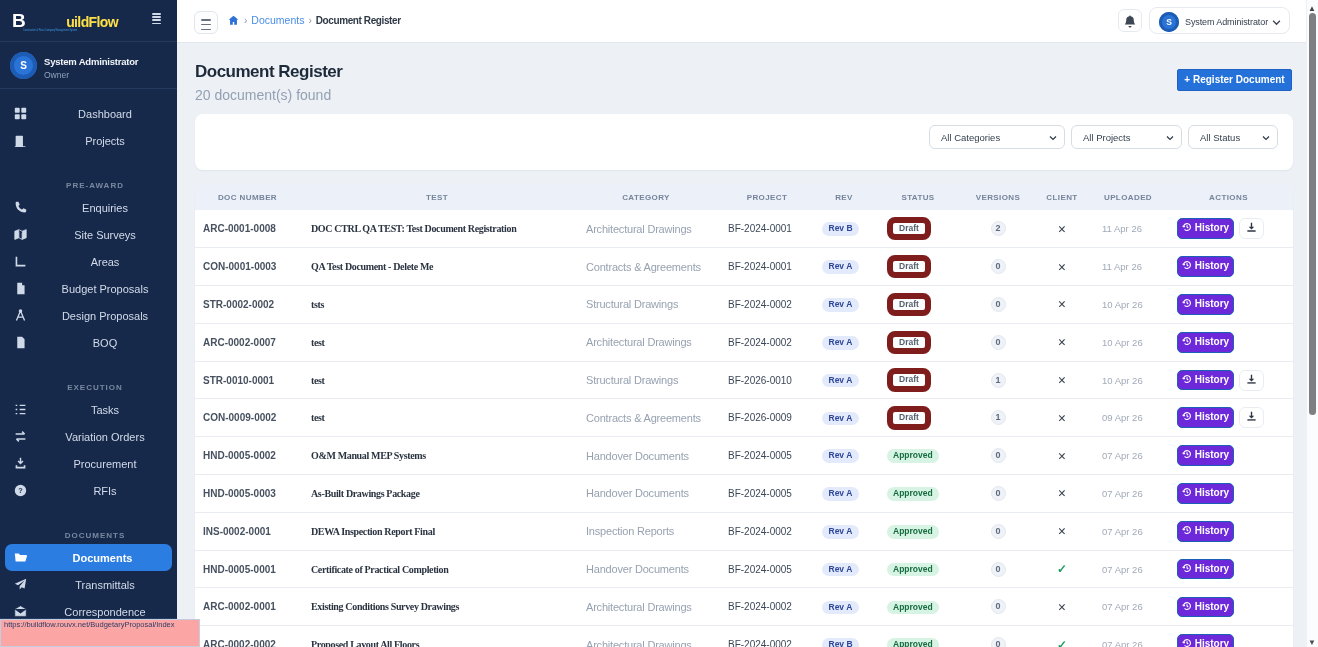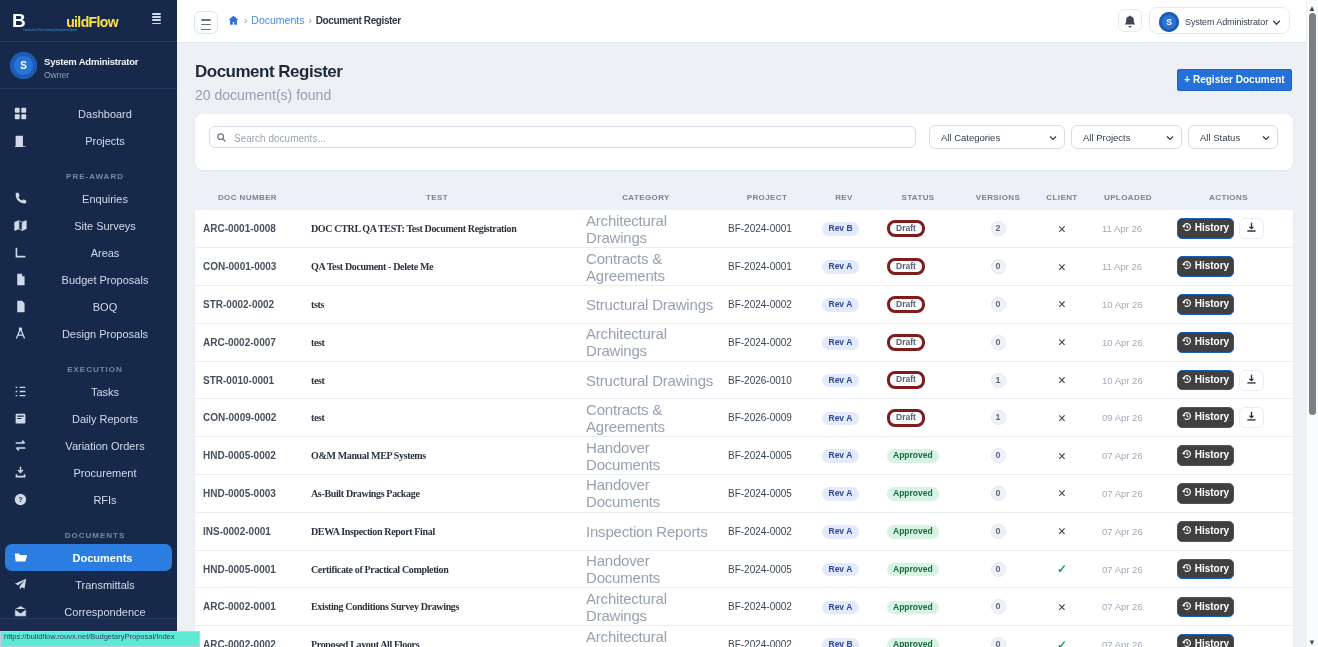--- a/index.html
+++ b/index.html
@@ -17,21 +17,21 @@
 #side-burger { position:absolute; left:152px; top:13px; width:9px; height:12px; }
 #side-burger div { height:1.5px; background:#cfd9e8; margin-bottom:1.7px; border-radius:1px; }
 #user-block { position:relative; height:47px; border-bottom:1px solid #24395e; }
 #user-avatar { position:absolute; left:10px; top:10px; width:27px; height:27px; border-radius:50%; background:#2a74d8; border:none; box-shadow:inset 0 0 0 4px #1d5cb4; color:#fff; font-size:10px; font-weight:bold; text-align:center; line-height:27px; }
 #user-name { position:absolute; left:44px; top:14px; font-size:9.5px; font-weight:bold; color:#f2f5fa; letter-spacing:-0.2px; }
 #user-role { position:absolute; left:44px; top:28px; font-size:8.5px; color:#93a3bd; }
 .nav { list-style:none; padding-top:11px; }
 .nav li { position:relative; height:27px; display:flex; align-items:center; font-size:11px; color:#d3dbe9; font-weight:500;justify-content:center; }
 .nav li svg { position:absolute; left:14px; width:13px; height:13px; }
 .nav li span { padding-left:33px; }
-.nav li.sect { height:18px; margin-top:13px; font-size:8px; letter-spacing:1px; color:#79899f; font-weight:bold; }
+.nav li.sect { height:18px; margin-top:22px; font-size:8px; letter-spacing:1px; color:#79899f; font-weight:bold; }
 .nav li.sect span { padding-left:13px; }
 .nav li.active { background:#2b7de2; border-radius:7px; margin:0 5px; height:27px; color:#fff; font-weight:bold; }
 .nav li.active svg { left:9px; }
 .nav li.active span { padding-left:28px; }
 
 
 #topbar { position:absolute; left:177px; top:0; width:1129px; height:43px; background:#fff; border-bottom:1px solid #e3e8ee; }
 #tb-burger { position:absolute; left:17px; top:11px; width:24px; height:23px; border:1px solid #e1e6ec; border-radius:6px; background:#fdfdfe; }
 #tb-burger div { height:1.6px; background:#68727f; margin:3.2px 6px 0 6px; border-radius:1px; }
 #tb-burger div:first-child { margin-top:7px; }
@@ -72,39 +72,39 @@
 td.doc { padding-left:8px; }
 td.title { padding-left:11px; }
 td.cat { padding-left:12px; }
 td.proj { padding-left:10px; }
 td.rev { text-align:left; padding-left:6px; }
 td.stat { text-align:left; padding-left:15px; }
 td.up { text-align:left; padding-left:10px; }
 td.act { text-align:left; padding-left:13px; }
 td.doc { color:#47515f; font-weight:bold; font-size:10px;margin-top:31px; }
 td.title { color:#2a3340; font-weight:bold; font-size:10px; letter-spacing:-0.35px;font-family:Liberation Serif, serif; }
-td.cat { color:#97a2b1; font-size:15px; letter-spacing:-0.2px; }
+td.cat { color:#97a2b1; font-size:11px; letter-spacing:-0.2px; }
 td.proj { color:#3c4858; font-size:10px; }
 td.date { color:#a0aab8; font-size:9.5px; }
 .pill-rev { display:inline-block; background:#e3eafb; color:#2c4699; font-size:8.5px; font-weight:bold; padding:2px 6.5px; border-radius:8px; line-height:9.5px; }
-.pill-draft { display:inline-block; background:#fbfcfd; border:3px solid #7f1d1d; color:#57616e; font-size:8.5px; font-weight:bold; padding:1px 6px; border-radius:8px; line-height:9.5px; }
+.pill-draft { display:inline-block; background:#fbfcfd; border:6px solid #7f1d1d; color:#57616e; font-size:8.5px; font-weight:bold; padding:1px 6px; border-radius:8px; line-height:9.5px; }
 .pill-appr { display:inline-block; background:#d7f3e3; color:#156c40; font-size:8.5px; font-weight:bold; padding:2px 6px; border-radius:8px; line-height:9.5px; }
 .vcirc { display:inline-block; width:15px; height:15px; background:#eff2f7; border:1px solid #e2e7ef; border-radius:50%; color:#5c6b80; font-size:9px; font-weight:bold; line-height:13px; }
 .xm { color:#39434f; font-size:10.5px; font-weight:400; }
 .ck { color:#1c9e60; font-size:12px; font-weight:bold; }
-.hist { display:inline-block; width:57px; height:20.5px; background:#404040; border:1px solid #1a60b8; border-radius:5px; color:#fff; font-size:10px; font-weight:bold; line-height:18.5px; text-align:center; }
+.hist { display:inline-block; width:57px; height:20.5px; background:#6d28d9; border:1px solid #1a60b8; border-radius:5px; color:#fff; font-size:10px; font-weight:bold; line-height:18.5px; text-align:center; }
 .dl { display:inline-block; width:25px; height:21px; background:#fff; border:1px solid #e9edf1; border-radius:6px; line-height:19px; margin-left:5px; vertical-align:top; text-align:center; }
 
 
 #scrollbar { position:absolute; right:0; top:0; width:12px; height:647px; background:#fbfcfd; border-left:1px solid #eef0f3; }
 #sb-thumb { position:absolute; right:2px; top:13px; width:7px; height:402px; background:#7d7f83; border-radius:4px; }
 #sb-up { position:absolute; right:2px; top:4px; width:8px; height:8px; color:#3f4247; font-size:8px; }
 #sb-dn { position:absolute; right:2px; bottom:1px; width:8px; height:8px; color:#4a4d52; font-size:8px; }
 
-#status-tip { position:absolute; left:0; bottom:0; width:200px; height:16px; background:#5eead4; border:1px solid #c4cde0; font-size:7.5px; color:#2c3e66; line-height:10px; padding-left:3px; white-space:nowrap; overflow:hidden; }
+#status-tip { position:absolute; left:0; bottom:0; width:200px; height:28px; background:#fca5a5; border:1px solid #c4cde0; font-size:7.5px; color:#2c3e66; line-height:10px; padding-left:3px; white-space:nowrap; overflow:hidden; }
 </style>
 </head>
 <body>
 <div id="app">
   <div id="sidebar">
     <div id="logo-row">
       <div id="logo"><span class="b">B</span><span class="rest">uildFlow</span></div>
       <div id="tagline">Construction &amp; Fitout Company Management System</div>
       <div id="side-burger">
           <div></div>
@@ -156,47 +156,40 @@
           </svg>
           <span>Areas</span>
         </li>
         <li>
           <svg viewBox="0 0 16 16" fill="#cfd9e8">
             <path d="M4 1h6l3 3v11H4V1zm6 0v3h3"></path>
           </svg>
           <span>Budget Proposals</span>
         </li>
         <li>
-          <svg viewBox="0 0 16 16" fill="#cfd9e8">
-            <path d="M4 1h6l3 3v11H4V1zm2 6h5v1H6V7zm0 3h5v1H6v-1z"></path>
-          </svg>
-          <span>BOQ</span>
-        </li>
-        <li>
           <svg viewBox="0 0 16 16" fill="none" stroke="#cfd9e8" stroke-width="1.6">
             <path d="M8 2L3 14M8 2l5 12M5 10h6"></path>
             <circle cx="8" cy="2.5" r="1.4" fill="#cfd9e8"></circle>
           </svg>
           <span>Design Proposals</span>
         </li>
+        <li>
+          <svg viewBox="0 0 16 16" fill="#cfd9e8">
+            <path d="M4 1h6l3 3v11H4V1zm2 6h5v1H6V7zm0 3h5v1H6v-1z"></path>
+          </svg>
+          <span>BOQ</span>
+        </li>
         <li class="sect">
           <span>EXECUTION</span>
         </li>
         <li>
           <svg viewBox="0 0 16 16" fill="none" stroke="#cfd9e8" stroke-width="1.6">
             <path d="M2 3h2M2 8h2M2 13h2M7 3h7M7 8h7M7 13h7"></path>
           </svg>
           <span>Tasks</span>
-        </li>
-        <li>
-          <svg viewBox="0 0 16 16" fill="#cfd9e8">
-            <rect x="2" y="2" width="12" height="12" rx="1.5"></rect>
-            <path d="M4 5h8M4 8h5" stroke="#16294b" stroke-width="1.4"></path>
-          </svg>
-          <span>Daily Reports</span>
         </li>
         <li>
           <svg viewBox="0 0 16 16" fill="none" stroke="#cfd9e8" stroke-width="1.8">
             <path d="M2 5h11M10 2l3 3M14 11H3M6 14l-3-3"></path>
           </svg>
           <span>Variation Orders</span>
         </li>
         <li>
           <svg viewBox="0 0 16 16" fill="#cfd9e8">
             <path d="M8 1v7M5 5l3 3 3-3" stroke="#cfd9e8" stroke-width="1.8" fill="none"></path>
@@ -263,27 +256,20 @@
         </svg>
     </div>
   </div>
 
   <div id="content">
     <div id="pg-title">Document Register</div>
     <div id="pg-sub">20 document(s) found</div>
     <div id="reg-btn">+ Register Document</div>
 
     <div id="filter-card">
-      <div id="search-box">
-        <svg width="9" height="9" viewBox="0 0 16 16" fill="none" stroke="#6a7686" stroke-width="2.2" style="margin-top:1px">
-            <circle cx="6.5" cy="6.5" r="5"></circle>
-            <path d="M10.5 10.5L15 15"></path>
-          </svg>
-        <span>Search documents...</span>
-      </div>
       <div class="sel" id="sel-cat">
           <span>All Categories</span>
           <svg width="8" height="8" viewBox="0 0 16 16" fill="none" stroke="#2e3946" stroke-width="2.4">
             <path d="M2 5l6 6 6-6"></path>
           </svg>
         </div>
       <div class="sel" id="sel-proj">
           <span>All Projects</span>
           <svg width="8" height="8" viewBox="0 0 16 16" fill="none" stroke="#2e3946" stroke-width="2.4">
             <path d="M2 5l6 6 6-6"></path>

